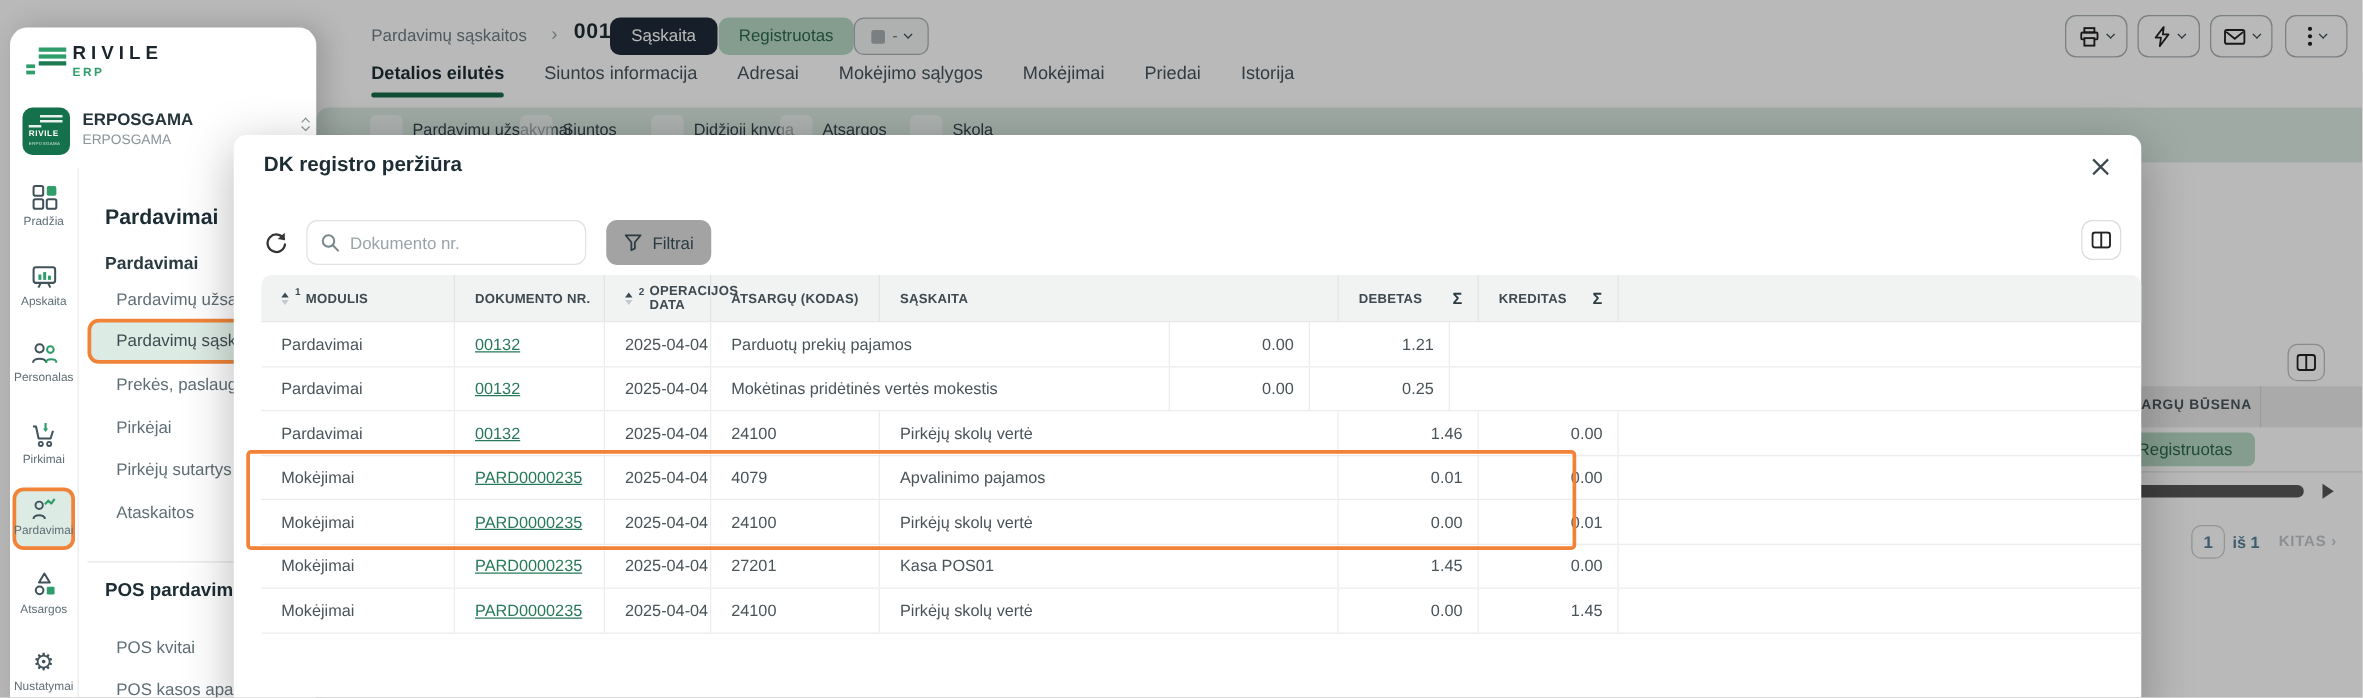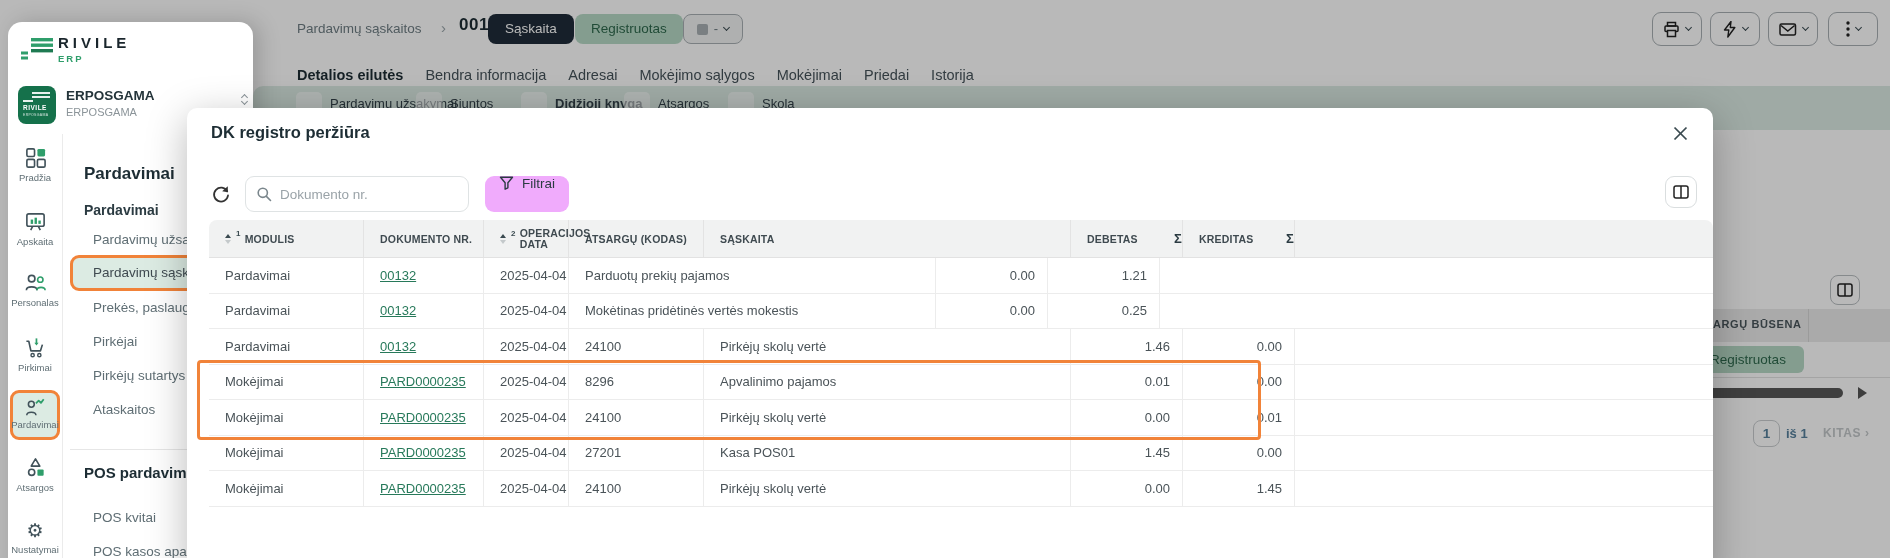--- a/index.html
+++ b/index.html
@@ -29,21 +29,21 @@
   .crumb-sep{position:absolute;left:441px;top:19px;font-size:15px;color:#9AA5AA;}
   .crumb-current{position:absolute;left:459px;top:15px;font-size:17px;font-weight:700;color:var(--ink);letter-spacing:.5px;}
   .badge-dark{position:absolute;left:488px;top:14px;height:30px;line-height:30px;padding:0 17px;border-radius:8px;background:var(--dark-badge-bg);color:#fff;font-size:13.5px;}
   .badge-green{position:absolute;left:575px;top:14px;height:30px;line-height:30px;padding:0 16px;border-radius:8px;background:var(--badge-green-bg);color:var(--badge-green-text);font-size:13.5px;}
   .status-dd{position:absolute;left:683px;top:14px;width:60px;height:30px;border:1.5px solid #A9B0B4;border-radius:8px;background:#f2f3f3;display:flex;align-items:center;justify-content:center;gap:6px;}
   .dd-square{width:11px;height:11px;background:#A9B0B4;border-radius:2px;}
   .dd-dash{color:#6B7A80;font-size:13px;margin-top:-2px;}
   .chev{width:7px;height:7px;border-right:1.8px solid #3A4A50;border-bottom:1.8px solid #3A4A50;transform:rotate(45deg);margin-top:-3px;display:inline-block;}
   .chev.sm{width:5px;height:5px;border-width:1.5px;}
   .tb-btn{position:absolute;top:12px;width:50px;height:34px;border:1.5px solid #A9B0B4;border-radius:9px;background:#fff;display:flex;align-items:center;justify-content:center;gap:6px;}
-  .tabsrow{position:absolute;left:297px;top:46px;height:30px;display:flex;gap:22px;margin-top:16px;}
+  .tabsrow{position:absolute;left:297px;top:46px;height:30px;display:flex;gap:32px;}
   .tab{position:relative;font-size:14.5px;color:#46535A;line-height:26px;white-space:nowrap;}
   .tab.active{color:var(--ink);font-weight:700;}
   .tab.active::after{content:"";position:absolute;left:0;right:0;bottom:-2px;height:4px;background:var(--tab-underline);border-radius:2px;}
   .band{position:absolute;left:253px;top:86px;width:1637px;height:44px;background:var(--band-teal);border-top-left-radius:10px;}
   .band-sq{position:absolute;top:6px;width:26px;height:22px;border-radius:5px;background:rgba(255,255,255,.55);}
   .band-label{position:absolute;top:10px;font-size:13px;color:#33424A;white-space:nowrap;}
 
   
   .colbtn{position:absolute;width:30px;height:30px;border:1.5px solid #B9BEC1;border-radius:8px;background:#fff;display:flex;align-items:center;justify-content:center;}
   .rp-headstrip{position:absolute;left:1560px;top:309px;width:330px;height:33px;background:#EBEBEB;}
@@ -87,27 +87,27 @@
   .menu-pos-title{position:absolute;left:76px;top:442px;width:165px;font-size:15px;font-weight:700;color:var(--ink);white-space:nowrap;overflow:hidden;}
 
   
   .modal{position:absolute;left:187px;top:108px;width:1526px;height:470px;background:#fff;border-radius:10px;z-index:30;box-shadow:0 10px 40px rgba(0,0,0,.28);}
   .m-title{position:absolute;left:24px;top:15px;font-size:16.5px;font-weight:700;color:var(--ink);}
   .m-close{position:absolute;right:24px;top:18px;width:16px;height:16px;cursor:pointer;}
   .m-refresh{position:absolute;left:24px;top:76px;width:20px;height:20px;}
   .m-search{position:absolute;left:58px;top:68px;width:224px;height:36px;border:1.5px solid #DFE3E4;border-radius:9px;background:#fff;display:flex;align-items:center;padding:0 10px;gap:8px;}
   .m-search input{border:none;outline:none;font-size:13.5px;color:#444;width:170px;font-family:"Liberation Sans",sans-serif;background:transparent;}
   .m-search input::placeholder{color:#9AA3A8;}
-  .m-filter{position:absolute;left:298px;top:68px;height:36px;padding:0 14px;border-radius:9px;background:#f0abfc;display:flex;align-items:flex-start;gap:8px;font-size:13.5px;color:#2B3B42;}
+  .m-filter{position:absolute;left:298px;top:68px;height:36px;padding:0 14px;border-radius:9px;background:#a3a3a3;display:flex;align-items:center;gap:8px;font-size:13.5px;color:#2B3B42;}
   .m-colbtn{position:absolute;right:16px;top:68px;width:32px;height:32px;border:1.5px solid #DADEDF;border-radius:9px;background:#fff;display:flex;align-items:center;justify-content:center;}
   .mtable{position:absolute;left:22px;top:112px;width:1504px;}
   .mhead{display:flex;height:38px;background:#F1F2F2;border-radius:8px 8px 0 0;border-bottom:1px solid #E2E2E2;}
   .mh{display:flex;align-items:center;padding-left:16px;font-size:10.5px;font-weight:700;letter-spacing:.2px;color:#3F4A50;white-space:nowrap;border-right:1px solid #E3E3E3;}
   .mh.wrap{white-space:normal;line-height:11px;}
-  .mh.num{justify-content:space-between;padding-right:0;}
+  .mh.num{justify-content:space-between;padding-right:12px;}
   .mh.filler,.mc.filler{flex:1;border-right:none;}
   .sort{display:inline-flex;flex-direction:column;gap:2px;margin-right:5px;}
   .tri-up{width:0;height:0;border-left:3.5px solid transparent;border-right:3.5px solid transparent;border-bottom:4.5px solid #3A4A50;}
   .tri-down{width:0;height:0;border-left:3.5px solid transparent;border-right:3.5px solid transparent;border-top:4.5px solid #C4C9CB;}
   .sortnum{font-size:8px;font-weight:700;color:#3A4A50;position:relative;top:-5px;margin-right:4px;}
   .sigma{font-size:13px;font-weight:600;color:#2B3B42;}
   .mrow{display:flex;height:35.5px;border-bottom:1px solid var(--line);}
   .mc{display:flex;align-items:center;padding-left:16px;font-size:13px;color:#4A5358;white-space:nowrap;overflow:hidden;border-right:1px solid var(--line);}
   .mc.num{justify-content:flex-end;padding-right:12px;padding-left:0;}
   .mc a{color:var(--link-green);text-decoration:underline;cursor:pointer;}
@@ -168,35 +168,35 @@
               <circle cx="2" cy="8" r="1.7" fill="#222"></circle>
               <circle cx="2" cy="14" r="1.7" fill="#222"></circle>
             </svg>
         </span>
         <span class="chev sm"></span>
       </div>
     </div>
 
     <div class="tabsrow">
       <span class="tab active">Detalios eilutės</span>
-      <span class="tab">Bendra informacija</span>
+      <span class="tab">Siuntos informacija</span>
       <span class="tab">Adresai</span>
       <span class="tab">Mokėjimo sąlygos</span>
       <span class="tab">Mokėjimai</span>
       <span class="tab">Priedai</span>
       <span class="tab">Istorija</span>
     </div>
 
     <div class="band">
       <span class="band-sq" style="left:43px;"></span>
       <span class="band-label" style="left:77px;">Pardavimų užsakymai</span>
       <span class="band-sq" style="left:163px;"></span>
       <span class="band-label" style="left:197px;">Siuntos</span>
       <span class="band-sq" style="left:268px;"></span>
-      <span class="band-label" style="left:302px;font-weight:bold;">Didžioji knyga</span>
+      <span class="band-label" style="left:302px;">Didžioji knyga</span>
       <span class="band-sq" style="left:371px;"></span>
       <span class="band-label" style="left:405px;">Atsargos</span>
       <span class="band-sq" style="left:475px;"></span>
       <span class="band-label" style="left:509px;">Skola</span>
     </div>
 
     <div class="colbtn" style="left:1830px;top:275px;">
       <span>
         <svg width="16" height="14" viewBox="0 0 16 14">
             <rect x="1" y="1" width="14" height="12" rx="2" fill="none" stroke="#222" stroke-width="1.5"></rect>
@@ -453,21 +453,21 @@
         <div class="mc c6 num">1.46</div>
         <div class="mc c7 num">0.00</div>
         <div class="mc filler"></div>
       </div>
       <div class="mrow">
         <div class="mc c1">Mokėjimai</div>
         <div class="mc c2">
             <a>PARD0000235</a>
           </div>
         <div class="mc c3">2025-04-04</div>
-        <div class="mc c4">8296</div>
+        <div class="mc c4">4079</div>
         <div class="mc c5">Apvalinimo pajamos</div>
         <div class="mc c6 num">0.01</div>
         <div class="mc c7 num">0.00</div>
         <div class="mc filler"></div>
       </div>
       <div class="mrow">
         <div class="mc c1">Mokėjimai</div>
         <div class="mc c2">
             <a>PARD0000235</a>
           </div>

